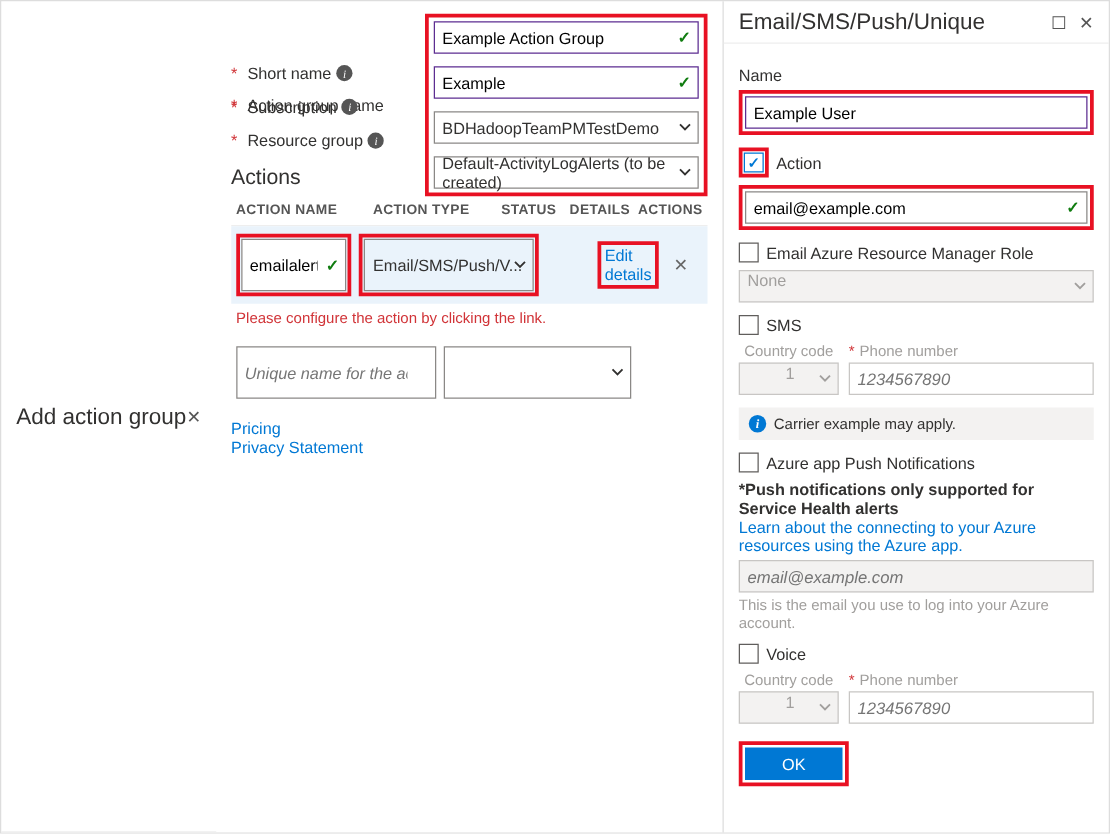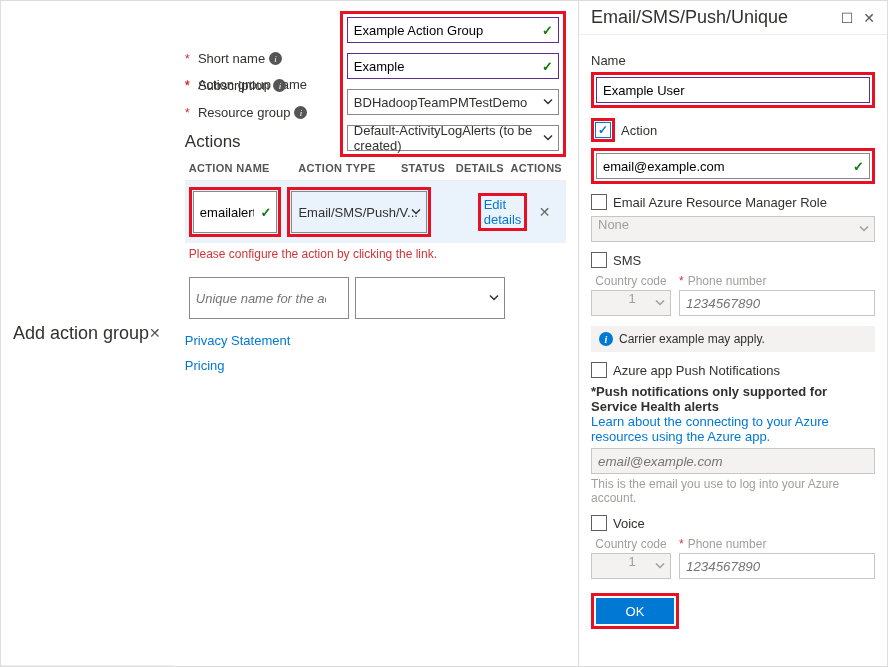--- a/index.html
+++ b/index.html
@@ -188,22 +188,22 @@
           <div class="mini-wrap">
             <div class="mini-input"></div>
             <span class="chev"><svg class="chev-svg" viewBox="0 0 10 10">
                   <path d="M1 3 L5 7 L9 3" stroke="#323130" stroke-width="1.5" fill="none"></path>
                 </svg></span>
           </div>
         </div>
       </div>
 
       <div style="margin-top:8px;">
+        <div style="margin-top:10px;"><span class="link">Pricing</span></div>
         <div><span class="link">Privacy Statement</span></div>
-        <div style="margin-top:10px;"><span class="link">Pricing</span></div>
       </div>
     </div>
   </div>
 
   <div class="right">
     <div class="pane-header">
       <span class="title">Email/SMS/Push/Unique</span>
       <div class="icons">
         <span class="max-sq">☐</span>
         <span class="close-x">✕</span>

